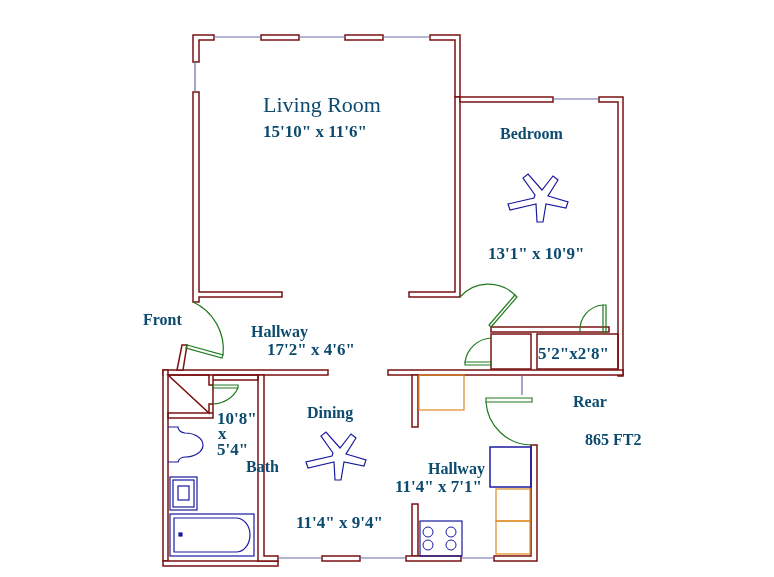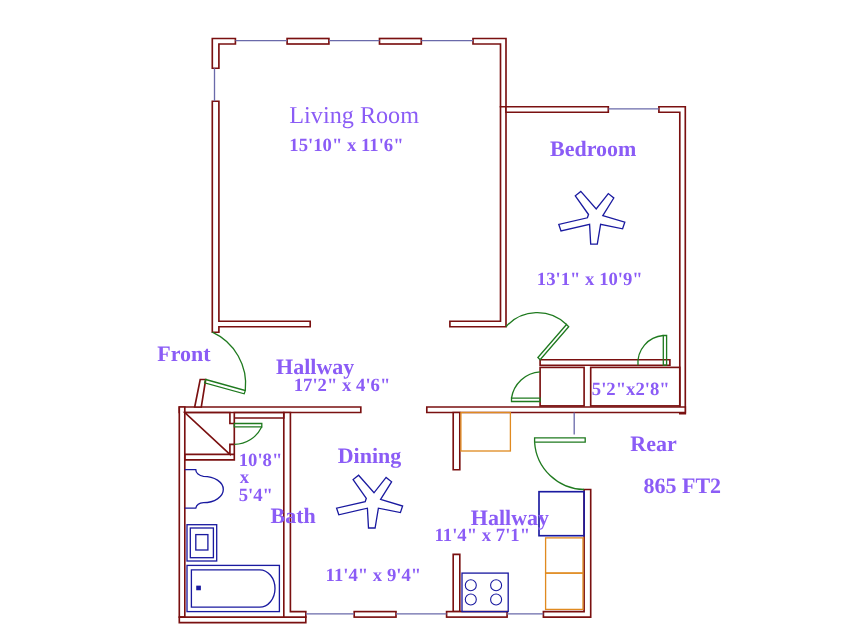--- a/index.html
+++ b/index.html
@@ -1,21 +1,21 @@
 <!DOCTYPE html>
 <html><head>
 <meta charset="utf-8">
 <style>
   html, body { margin:0; padding:0; background:#ffffff; }
   body { width:774px; height:577px; position:relative; overflow:hidden; font-family:"Liberation Serif", serif; }
   svg.plan { position:absolute; left:0; top:0; }
-  .lbl { position:absolute; color:#8b5cf6; font-family:"Liberation Serif", serif; font-weight:bold; white-space:nowrap; line-height:1; }
+  .lbl { position:absolute; color:#0c4a6e; font-family:"Liberation Serif", serif; font-weight:bold; white-space:nowrap; line-height:1; }
   .lbl.big { font-weight:normal; font-size:22px; }
   .lbl.m { font-size:17px; }
-  .lbl.s { font-size:20px; }
+  .lbl.s { font-size:16px; }
 </style>
 </head>
 <body>
 
 <svg class="plan" width="774" height="577" viewBox="0 0 774 577">
   <g fill="#ffffff" stroke="#7a1010" stroke-width="1.5">
 
     <path d="M193 35 H214 V40 H199 V62 H193 Z"></path>
     <rect x="261" y="35" width="38" height="5"></rect>
     <rect x="345" y="35" width="38" height="5"></rect>

